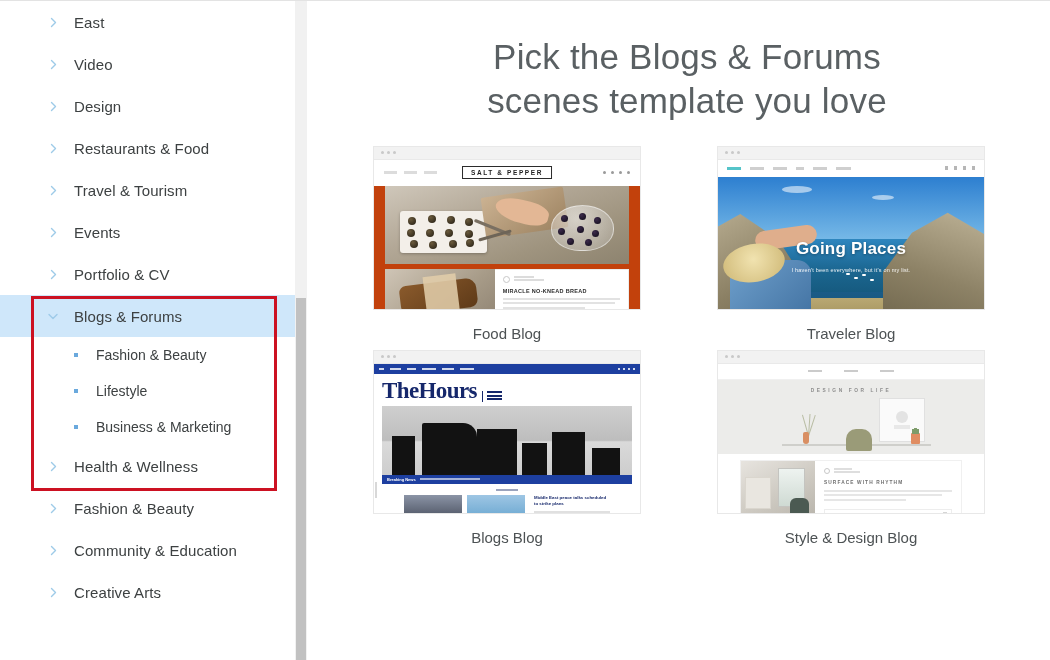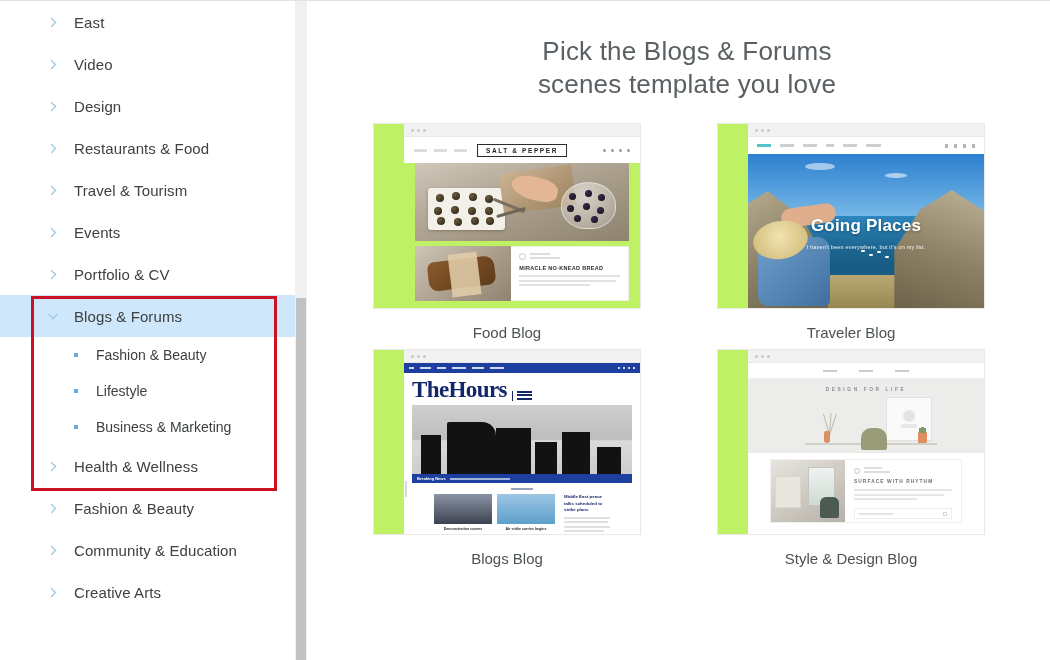--- a/index.html
+++ b/index.html
@@ -120,45 +120,44 @@
     position: relative;
     padding-left: 13px;
     background: #ffffff;
     overflow: hidden;
   }
 
   .page-title {
     margin: 0;
     padding-top: 34px;
     text-align: center;
-    font-size: 26px;
+    font-size: 35px;
     font-weight: 300;
     line-height: 1.27;
     color: #5a6063;
     letter-spacing: .2px;
     padding-left: 16px;
   }
   .page-title .ln { display: block; }
 
   .grid {
     margin: 22px auto 0;
     width: 612px;
     display: grid;
     grid-template-columns: 268px 268px;
     column-gap: 76px;
     row-gap: 8px;
   }
   .card { width: 268px; cursor: pointer; }
   .thumb {
-    width: 268px; height: 186px;
-    background: #bef264;
+    width: 268px; height: 164px;
+    background: #c2410c;
     border: 1px solid #e8e8e8;
     overflow: hidden;
     position: relative;
-    padding-left: 30px;
   }
   .card-title {
     text-align: center;
     font-size: 15px;
     color: #4d5254;
     padding-top: 15px;
     font-weight: 400;
   }
 
   

